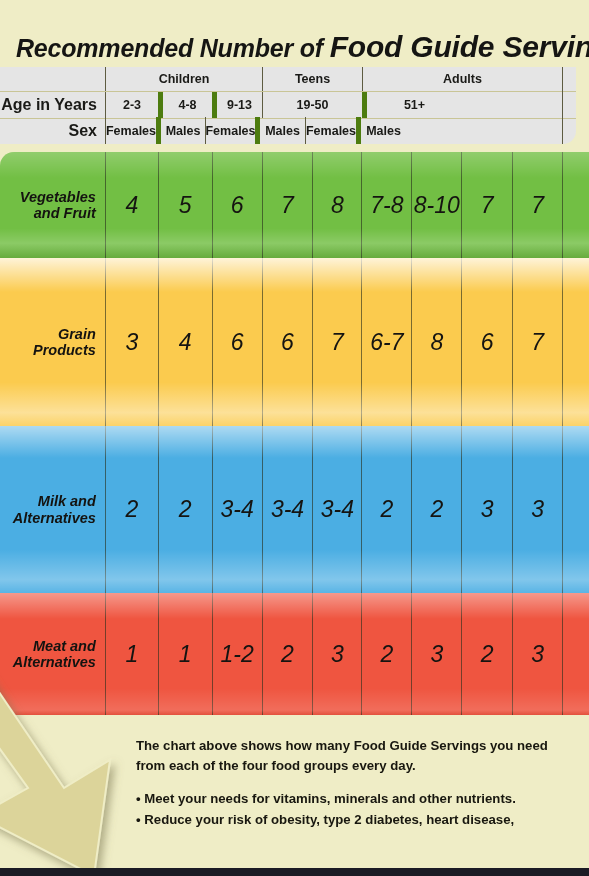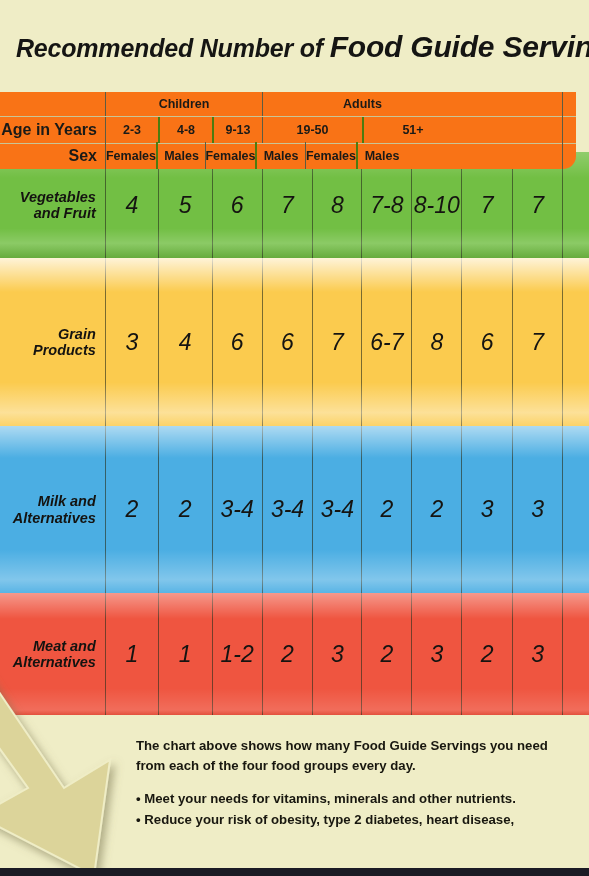--- a/index.html
+++ b/index.html
@@ -21,39 +21,39 @@
     white-space:nowrap;
     font-style:italic;font-weight:bold;
     color:#151513;
     letter-spacing:-0.2px;
   }
   #page-title .t-sm{font-size:25px;}
   #page-title .t-lg{font-size:30px;}
 
   
   #header-block{
-    position:absolute;left:0;top:92px;width:576px;height:77px;
-    background:#f97316;
+    position:absolute;left:0;top:67px;width:576px;height:77px;
+    background:#e5e5e5;
     border-bottom-right-radius:13px;
     z-index:5;
   }
   .hdr-row{position:absolute;left:0;width:576px;display:flex;}
   .hdr-row.r1{top:0;height:24px;}
   .hdr-row.r2{top:24px;height:26px;border-top:1px solid #C9C596;border-bottom:1px solid #C9C596;}
   .hdr-row.r3{top:50px;height:27px;}
 
   .hdr-cell{
     display:flex;align-items:center;justify-content:center;
     font-weight:bold;color:#1a1a17;font-size:12.5px;
     box-sizing:border-box;
     height:100%;
   }
   .hdr-cell.lbl{justify-content:flex-end;padding-right:8px;font-size:16px;}
   .vsep{border-left:1px solid #5e5c41;}
-  .vsep-lite{border-left:2px solid #4d7c0f;}
+  .vsep-lite{border-left:5px solid #4d7c0f;}
   .hdr-right-edge{
     position:absolute;left:562px;top:0;width:1px;height:77px;background:#5e5c41;z-index:7;
   }
 
   
   .band{
     position:absolute;left:0;width:589px;
     overflow:hidden;
   }
   .band .sheen{
@@ -122,20 +122,21 @@
     <div id="page-title">
       <span class="t-sm">Recommended Number of </span><span class="t-lg">Food Guide Servings</span>
     </div>
   </div>
 
   <div id="header-block">
 
     <div class="hdr-row r1">
       <div class="hdr-cell" style="width:105px"></div>
       <div class="hdr-cell vsep" style="width:157px">Children</div>
+      <div class="hdr-cell vsep" style="width:100px">Teens</div>
       <div class="hdr-cell vsep" style="width:200px">Adults</div>
     </div>
 
     <div class="hdr-row r2">
       <div class="hdr-cell lbl" style="width:105px">Age in Years</div>
       <div class="hdr-cell vsep" style="width:53px">2-3</div>
       <div class="hdr-cell vsep-lite" style="width:54px">4-8</div>
       <div class="hdr-cell vsep-lite" style="width:50px">9-13</div>
       <div class="hdr-cell vsep" style="width:100px">19-50</div>
       <div class="hdr-cell vsep-lite" style="width:100px">51+</div>

